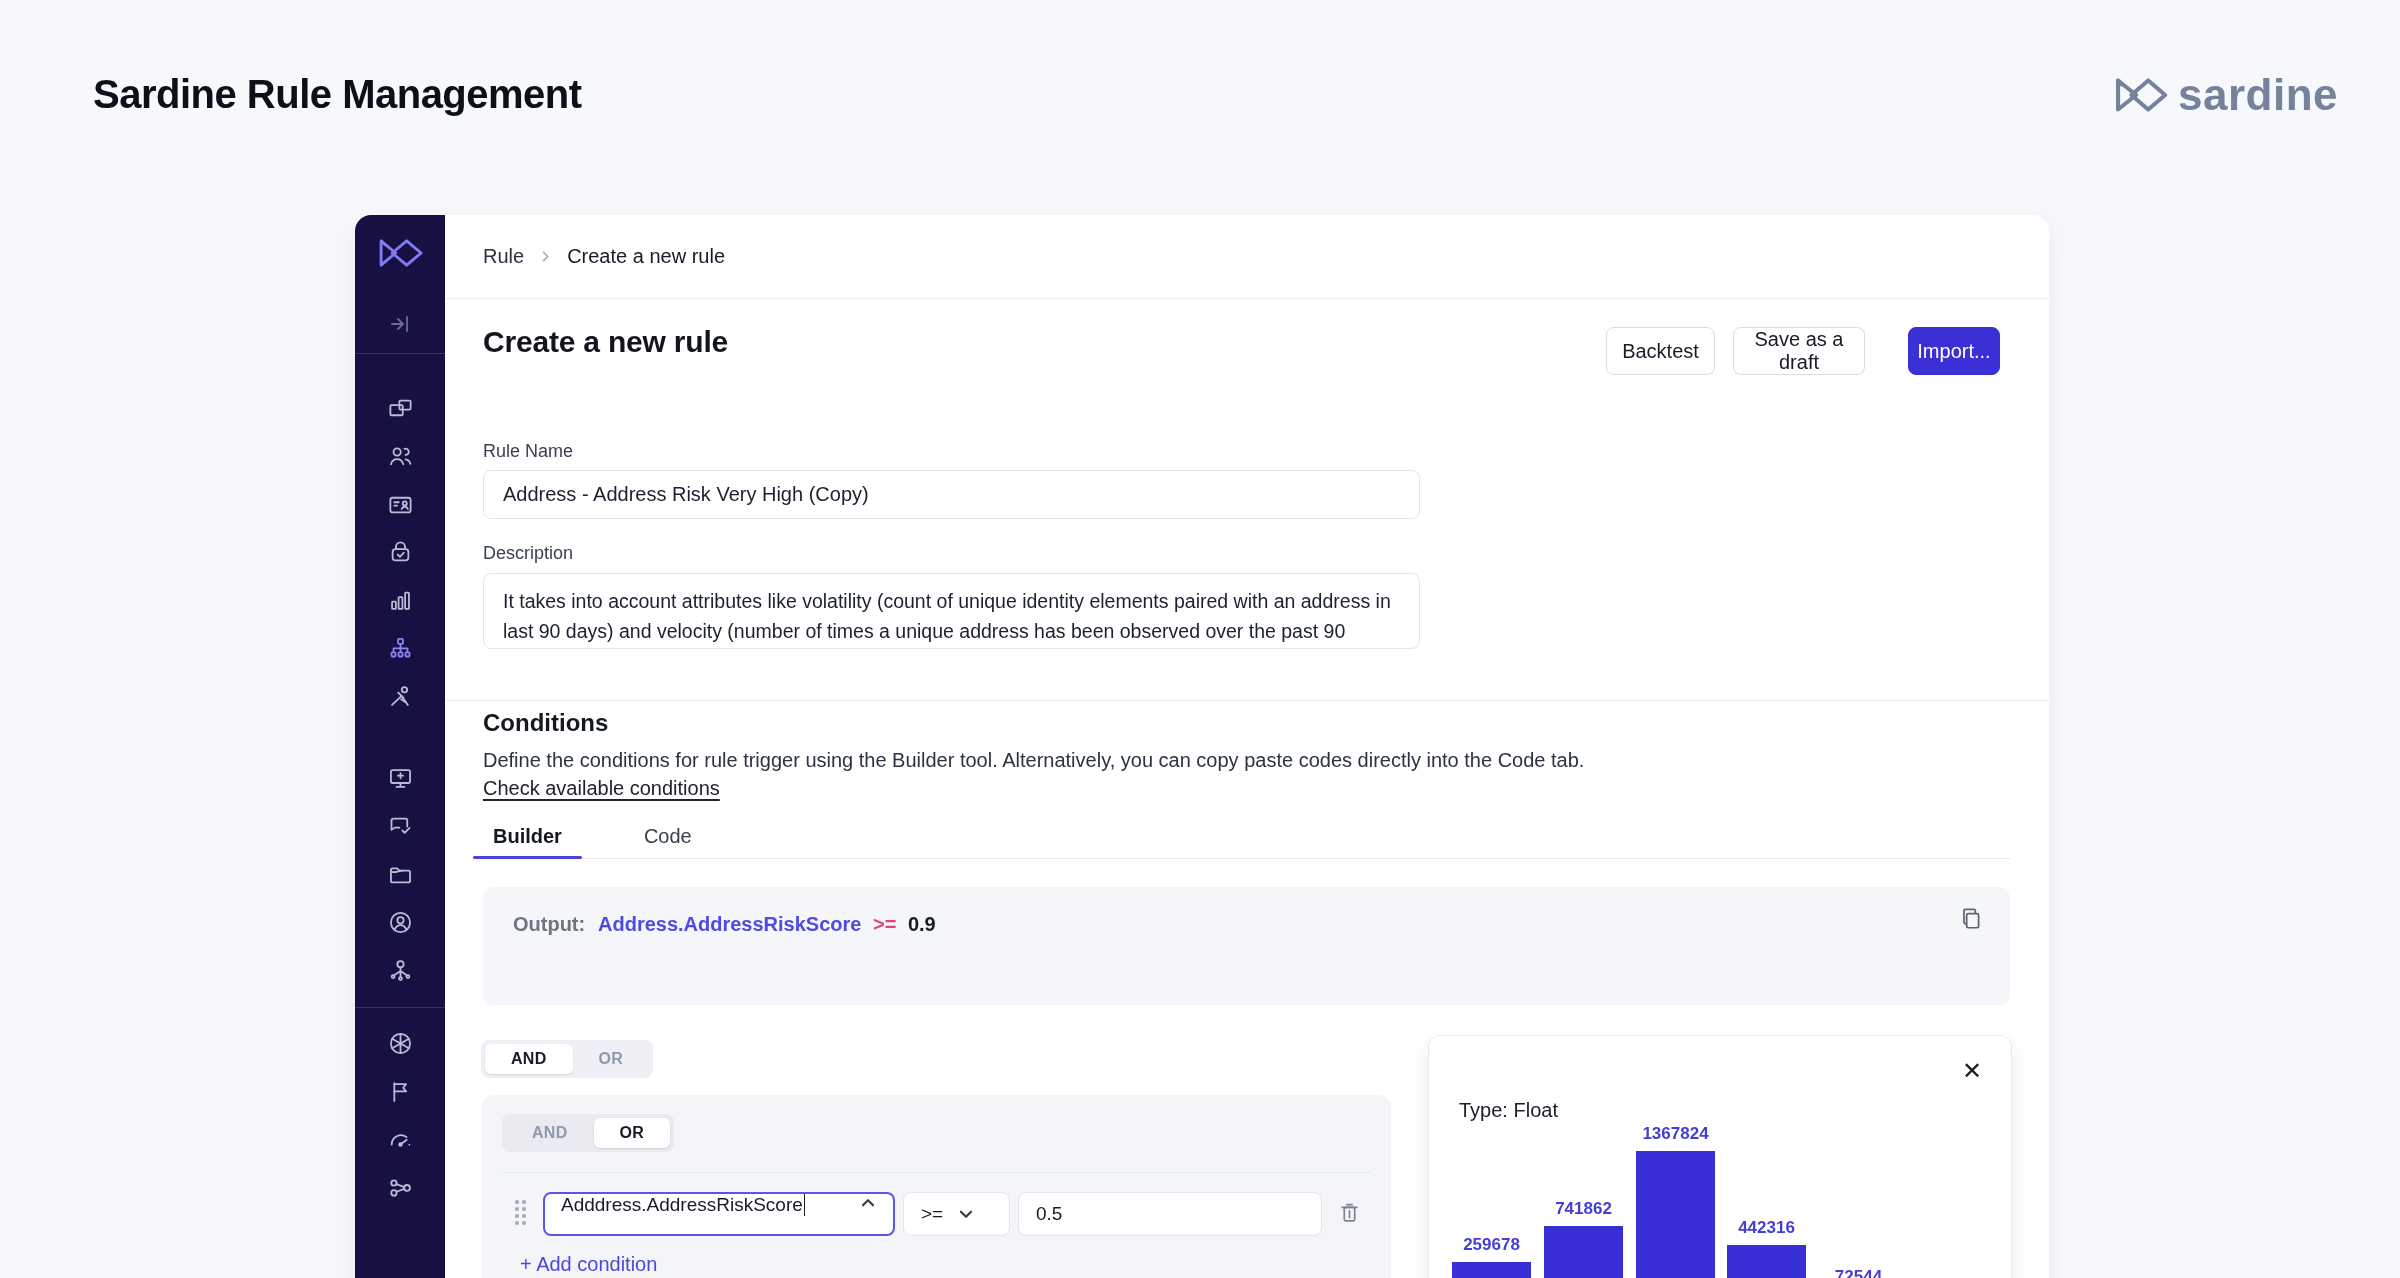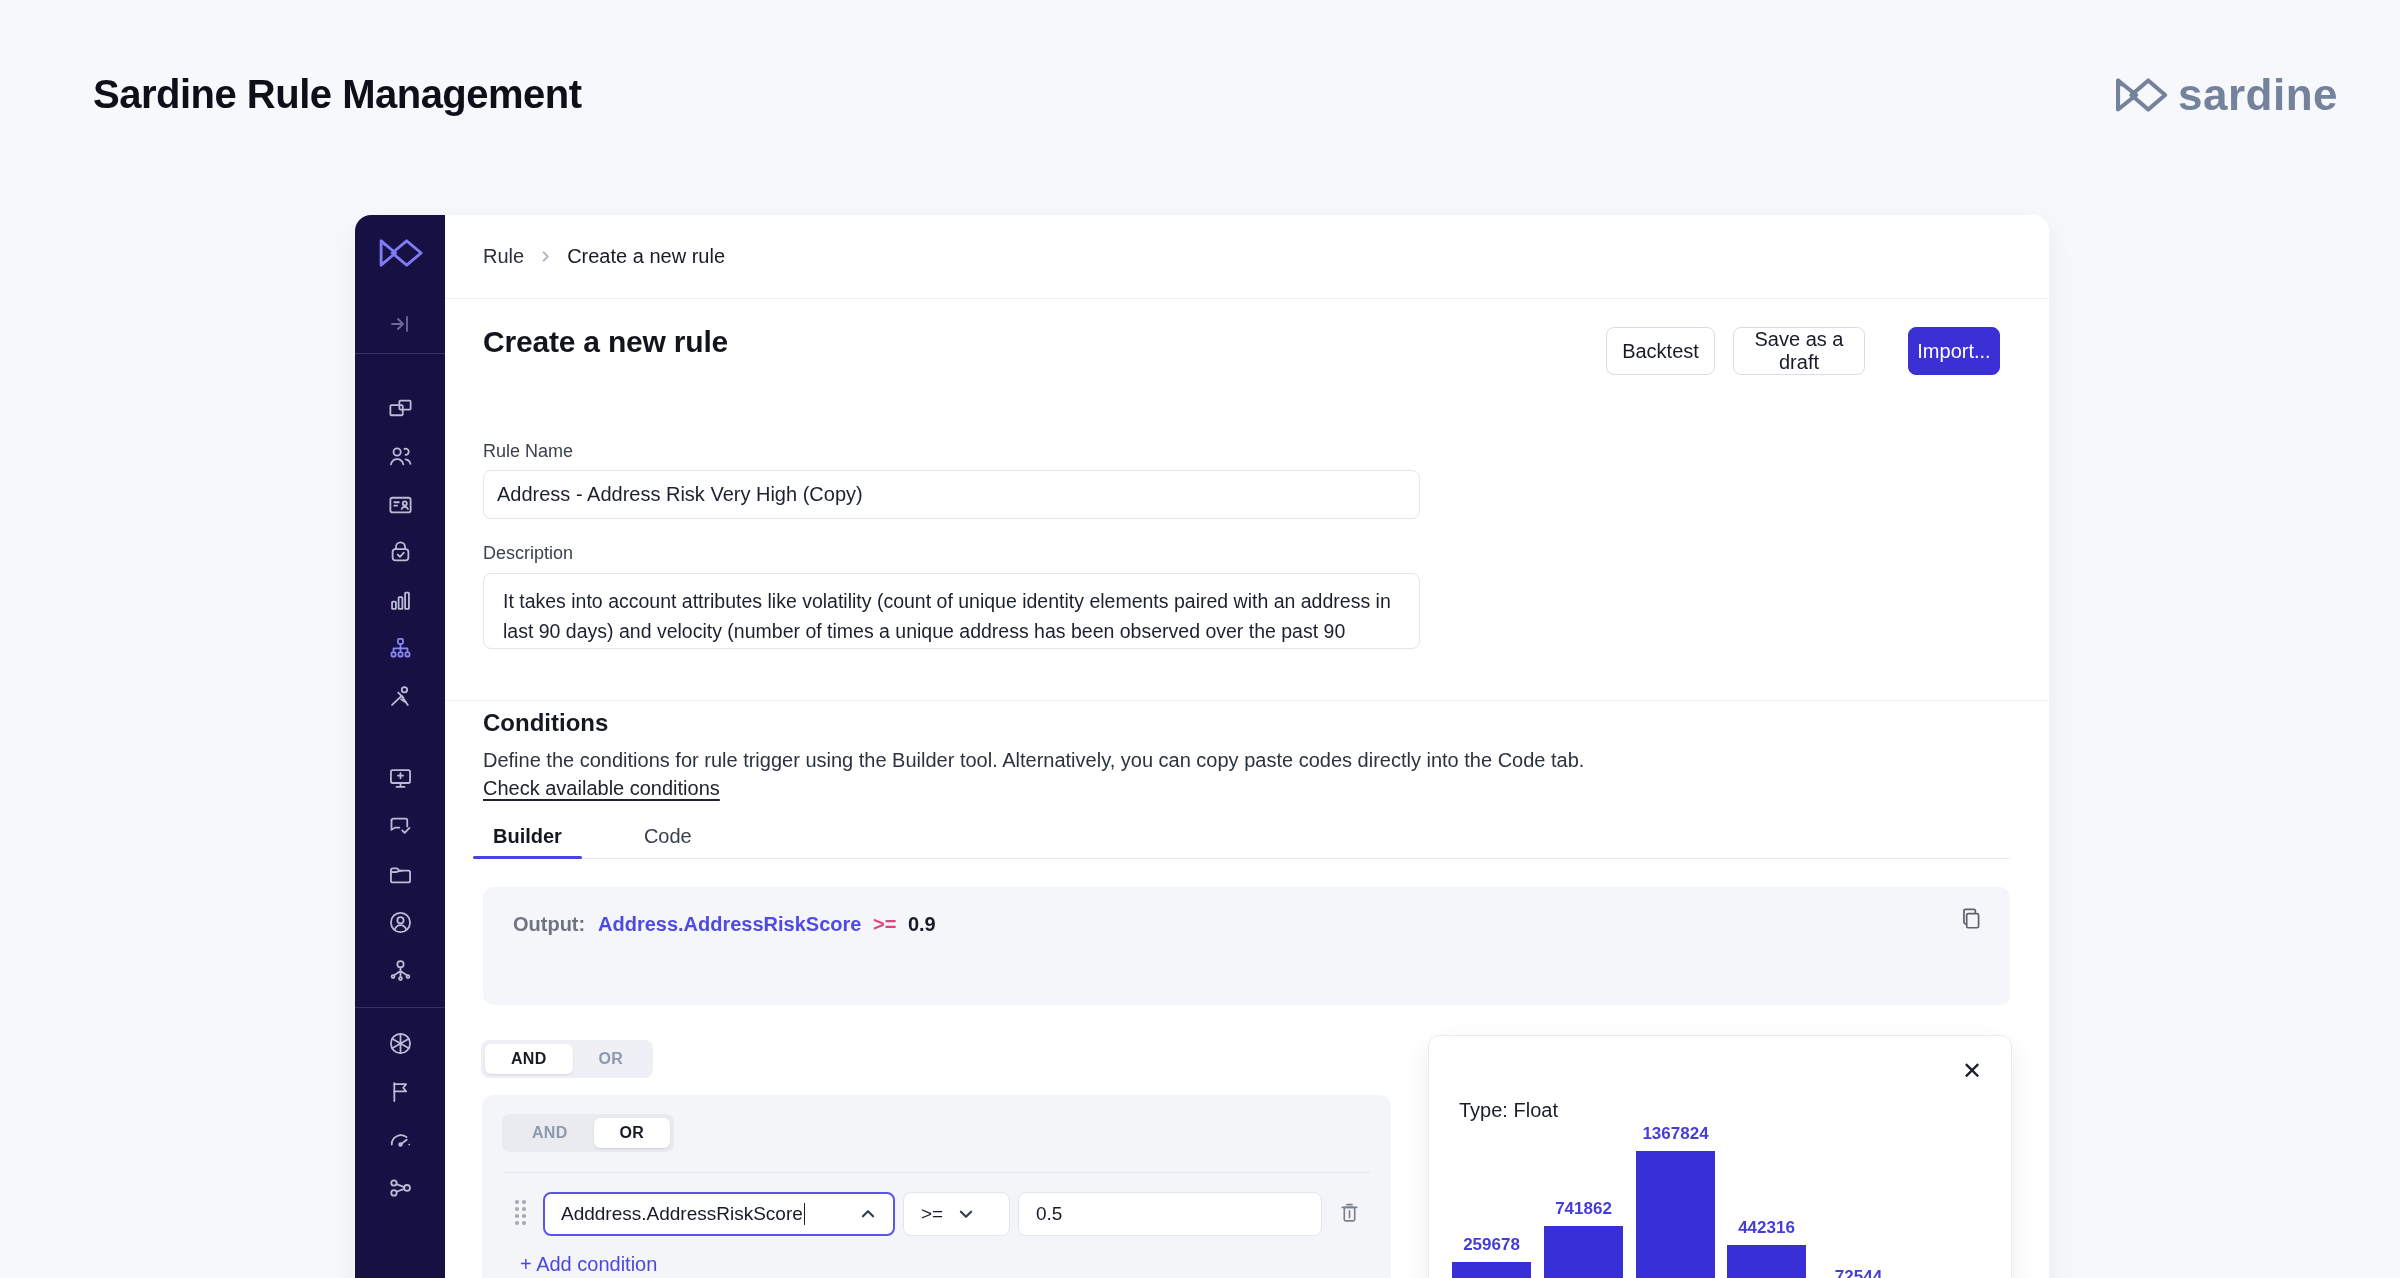--- a/index.html
+++ b/index.html
@@ -37,21 +37,21 @@
 
   .h2{position:absolute;left:38px;top:110px;font-size:30px;font-weight:700;color:#12151c;letter-spacing:-.2px;}
   .btn{position:absolute;top:112px;height:48px;border-radius:8px;border:1px solid #d9dce4;background:#fff;
     font-size:20px;color:#171b26;display:flex;align-items:center;justify-content:center;font-family:inherit;cursor:pointer;}
   .btn-backtest{left:1161px;width:109px;}
   .btn-draft{left:1288px;width:132px;}
   .btn-import{left:1463px;width:92px;background:var(--accent);border-color:var(--accent);color:#fff;}
 
   .field-label{position:absolute;left:38px;font-size:18px;color:#3a4150;}
   .text-input{position:absolute;left:38px;width:937px;height:49px;border:1px solid var(--border);border-radius:8px;
-    padding:0 13px;font-size:20px;color:#1b212e;font-family:inherit;background:#fff;outline:none;}
+    padding:0 19px;font-size:20px;color:#1b212e;font-family:inherit;background:#fff;outline:none;}
   .textarea{position:absolute;left:38px;width:937px;height:76px;border:1px solid var(--border);border-radius:8px;
     padding:12px 19px;font-size:19.5px;line-height:30px;color:#1b212e;font-family:inherit;background:#fff;resize:none;outline:none;overflow:hidden;}
 
   .section-divider{position:absolute;left:0;top:485px;width:1604px;height:1px;background:var(--divider);}
   .h3{position:absolute;left:38px;top:494px;font-size:24px;font-weight:700;color:#14181f;}
   .cond-desc{position:absolute;left:38px;top:534px;font-size:20px;color:#2c3340;}
   .cond-link{position:absolute;left:38px;top:562px;font-size:20px;color:#20242e;text-decoration:underline;text-underline-offset:4px;cursor:pointer;}
 
   .tabs{position:absolute;left:38px;top:608px;width:1527px;height:36px;border-bottom:1px solid #e7e9ee;display:flex;gap:62px;}
   .tab{font-size:20px;color:#39404d;padding:2px 10px 0 10px;cursor:pointer;position:relative;}
@@ -74,21 +74,21 @@
   .outer-seg{position:absolute;left:36px;top:825px;}
 
   .group-panel{position:absolute;left:37px;top:880px;width:909px;height:290px;background:#f4f5f9;border-radius:12px;}
   .inner-seg{position:absolute;left:20px;top:19px;background:#e9ebf1;}
   .panel-divider{position:absolute;left:21px;top:77px;width:867px;height:1px;background:#e3e5ec;}
 
   .drag-handle{position:absolute;left:33px;top:105px;width:14px;height:30px;display:grid;
     grid-template-columns:repeat(2,4px);grid-template-rows:repeat(4,4px);gap:3px;cursor:grab;}
   .drag-handle i{width:3.5px;height:3.5px;border-radius:50%;background:#a4abb9;}
   .cond-field{position:absolute;left:61px;top:97px;width:352px;height:44px;background:#fff;border:2px solid #5b54e8;
-    border-radius:8px;display:flex;align-items:center;padding:0 16px;font-size:19px;color:#171b26;cursor:text;}
+    border-radius:8px;display:flex;padding:0 16px;font-size:19px;color:#171b26;cursor:text;}
   .caret{display:inline-block;width:1.5px;height:22px;background:#171b26;margin-left:1px;}
   .cond-field .chev{margin-left:auto;}
   .chev{width:18px;height:18px;stroke:#39404d;stroke-width:2;fill:none;stroke-linecap:round;stroke-linejoin:round;}
   .cond-op{position:absolute;left:421px;top:97px;width:107px;height:44px;background:#fff;border:1px solid var(--border);
     border-radius:8px;display:flex;align-items:center;padding:0 14px 0 17px;font-size:19px;color:#171b26;cursor:pointer;gap:14px;}
   .cond-val{position:absolute;left:536px;top:97px;width:304px;height:44px;background:#fff;border:1px solid var(--border);
     border-radius:8px;padding:0 17px;font-size:19px;color:#171b26;font-family:inherit;outline:none;}
   .trash-btn{position:absolute;left:855px;top:105px;width:28px;height:28px;cursor:pointer;}
   .trash-btn svg{width:25px;height:25px;stroke:#7a828f;stroke-width:1.6;fill:none;stroke-linecap:round;stroke-linejoin:round;}
   .add-condition{position:absolute;left:38px;top:158px;font-size:20px;font-weight:500;color:#4d47e0;cursor:pointer;}

